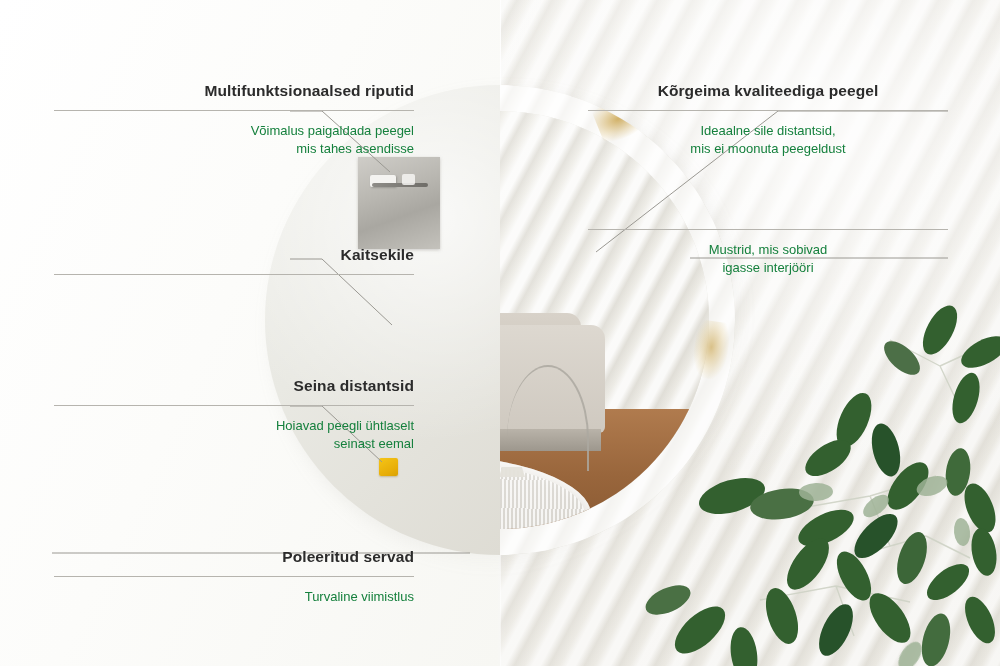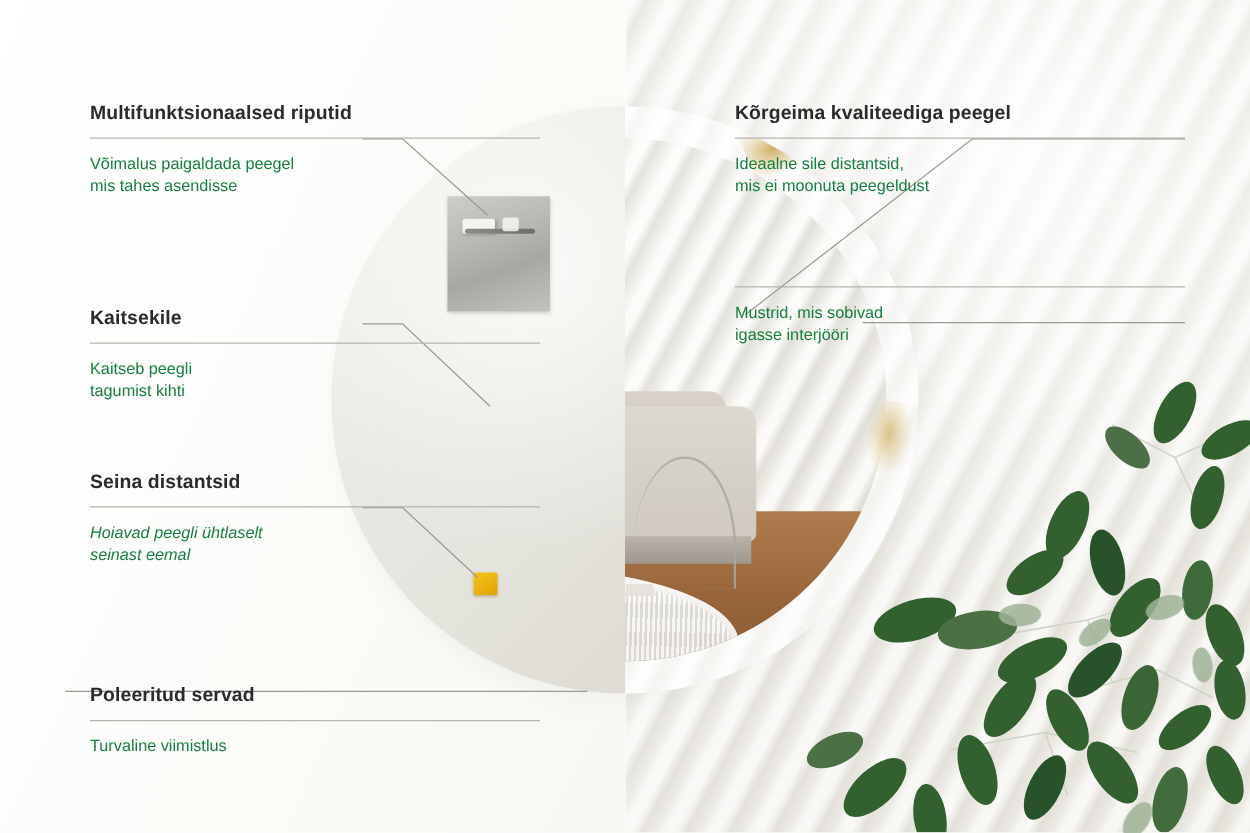--- a/index.html
+++ b/index.html
@@ -184,22 +184,22 @@
     background:linear-gradient(150deg,#f5c518 0%,#e7ad07 70%,#d9a204 100%);
     border-radius:2px;
     box-shadow:0 1px 2px rgba(140,105,10,.35);
   }
 
   
   .foliage{position:absolute;left:640px;top:300px;width:360px;height:366px;overflow:hidden;pointer-events:none;}
 
   
   .callout{position:absolute;}
-  .callout.left{left:54px;width:360px;text-align:left;margin-left:18px;}
-  .callout.right{right:52px;width:360px;text-align:left;}
+  .callout.left{left:54px;width:360px;text-align:right;}
+  .callout.right{right:52px;width:360px;text-align:center;}
   .c-title{
     font-size:15.5px;font-weight:bold;color:#2b2b2b;
     letter-spacing:.1px;line-height:1.2;margin:0 0 9px 0;
     white-space:nowrap;
   }
   .c-rule{height:1px;background:#b6b4ae;margin:0 0 11px 0;}
   .c-desc{
     font-size:13px;color:#15803d;line-height:1.42;margin:0;font-weight:400;
   }
 
@@ -319,28 +319,26 @@
   <div class="callout left" style="top:82px;">
     <div class="c-title">Multifunktsionaalsed riputid</div>
     <div class="c-rule"></div>
     <div class="c-desc" style="white-space:pre-line;">Võimalus paigaldada peegel
 mis tahes asendisse</div>
   </div>
 
   <div class="callout left" style="top:246px;">
     <div class="c-title">Kaitsekile</div>
     <div class="c-rule"></div>
-    <div class="c-desc" style="white-space:pre-line;">Kaitseb peegli
-tagumist kihti</div>
   </div>
 
   <div class="callout left" style="top:377px;">
     <div class="c-title">Seina distantsid</div>
     <div class="c-rule"></div>
-    <div class="c-desc" style="white-space:pre-line;font-style:italic;">Hoiavad peegli ühtlaselt
+    <div class="c-desc" style="white-space:pre-line;">Hoiavad peegli ühtlaselt
 seinast eemal</div>
   </div>
 
   <div class="callout left" style="top:548px;">
     <div class="c-title">Poleeritud servad</div>
     <div class="c-rule"></div>
     <div class="c-desc" style="white-space:pre-line;">Turvaline viimistlus</div>
   </div>
 
   <div class="callout right" style="top:82px;">

